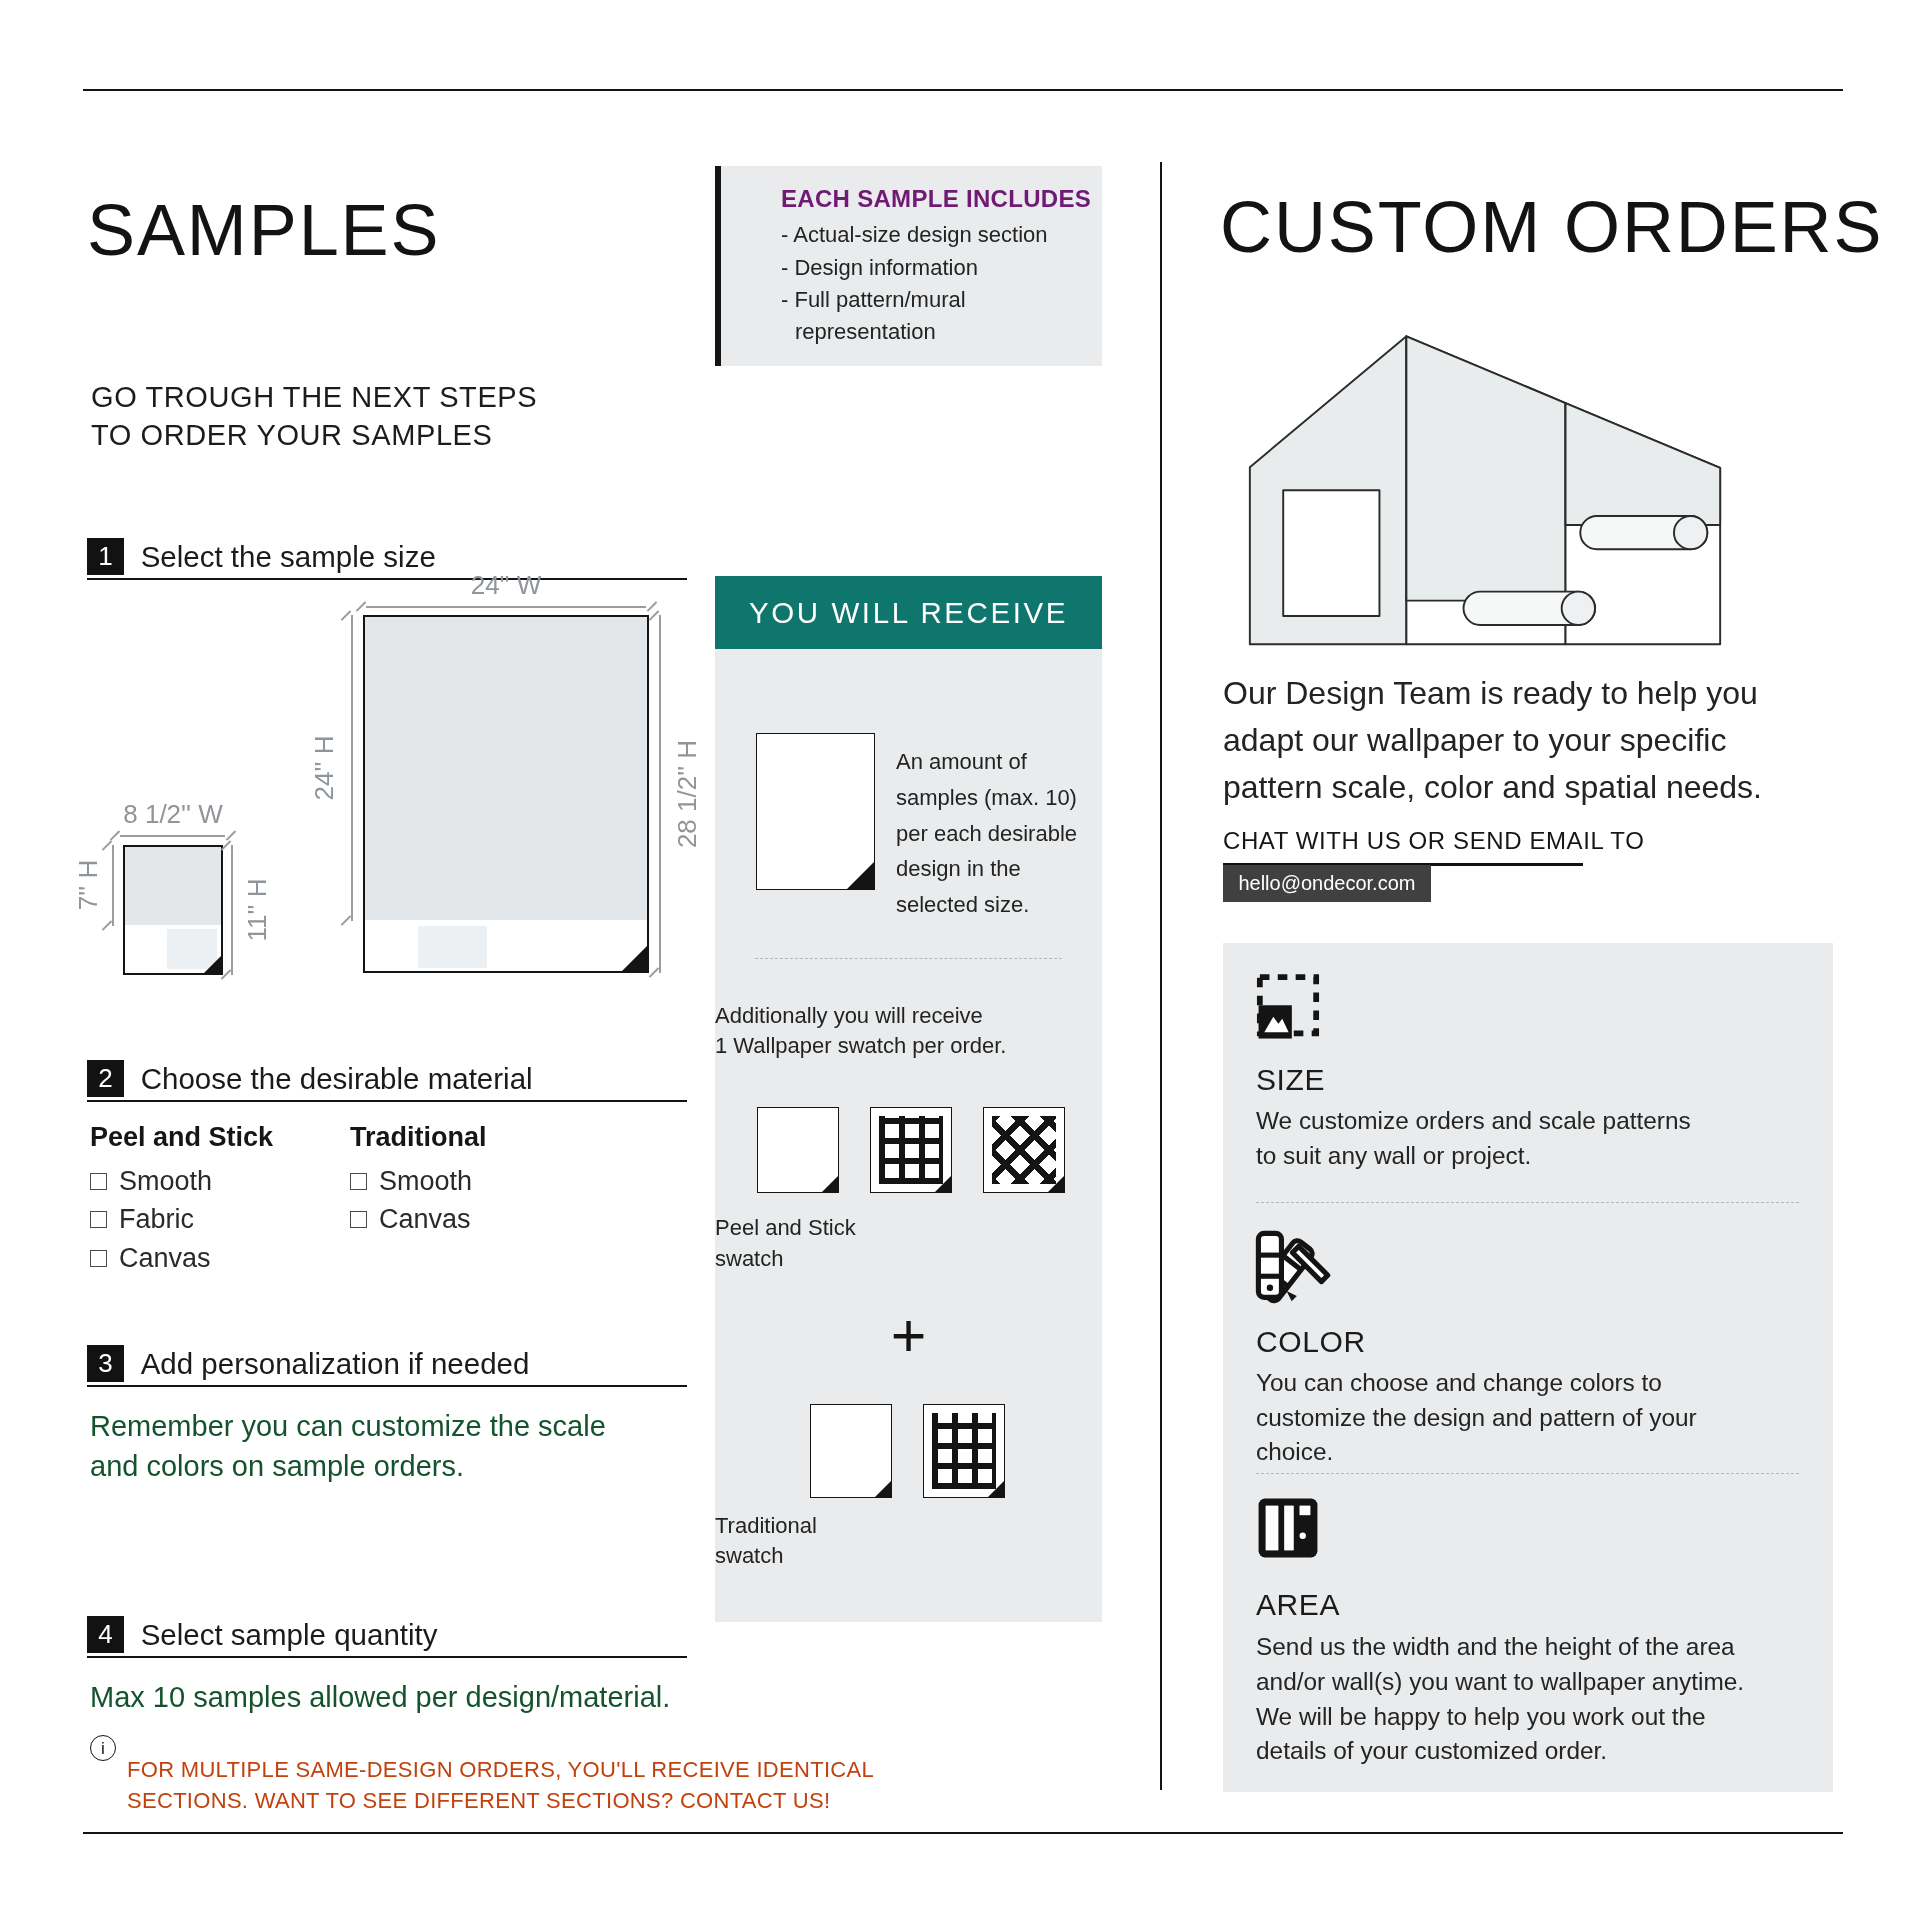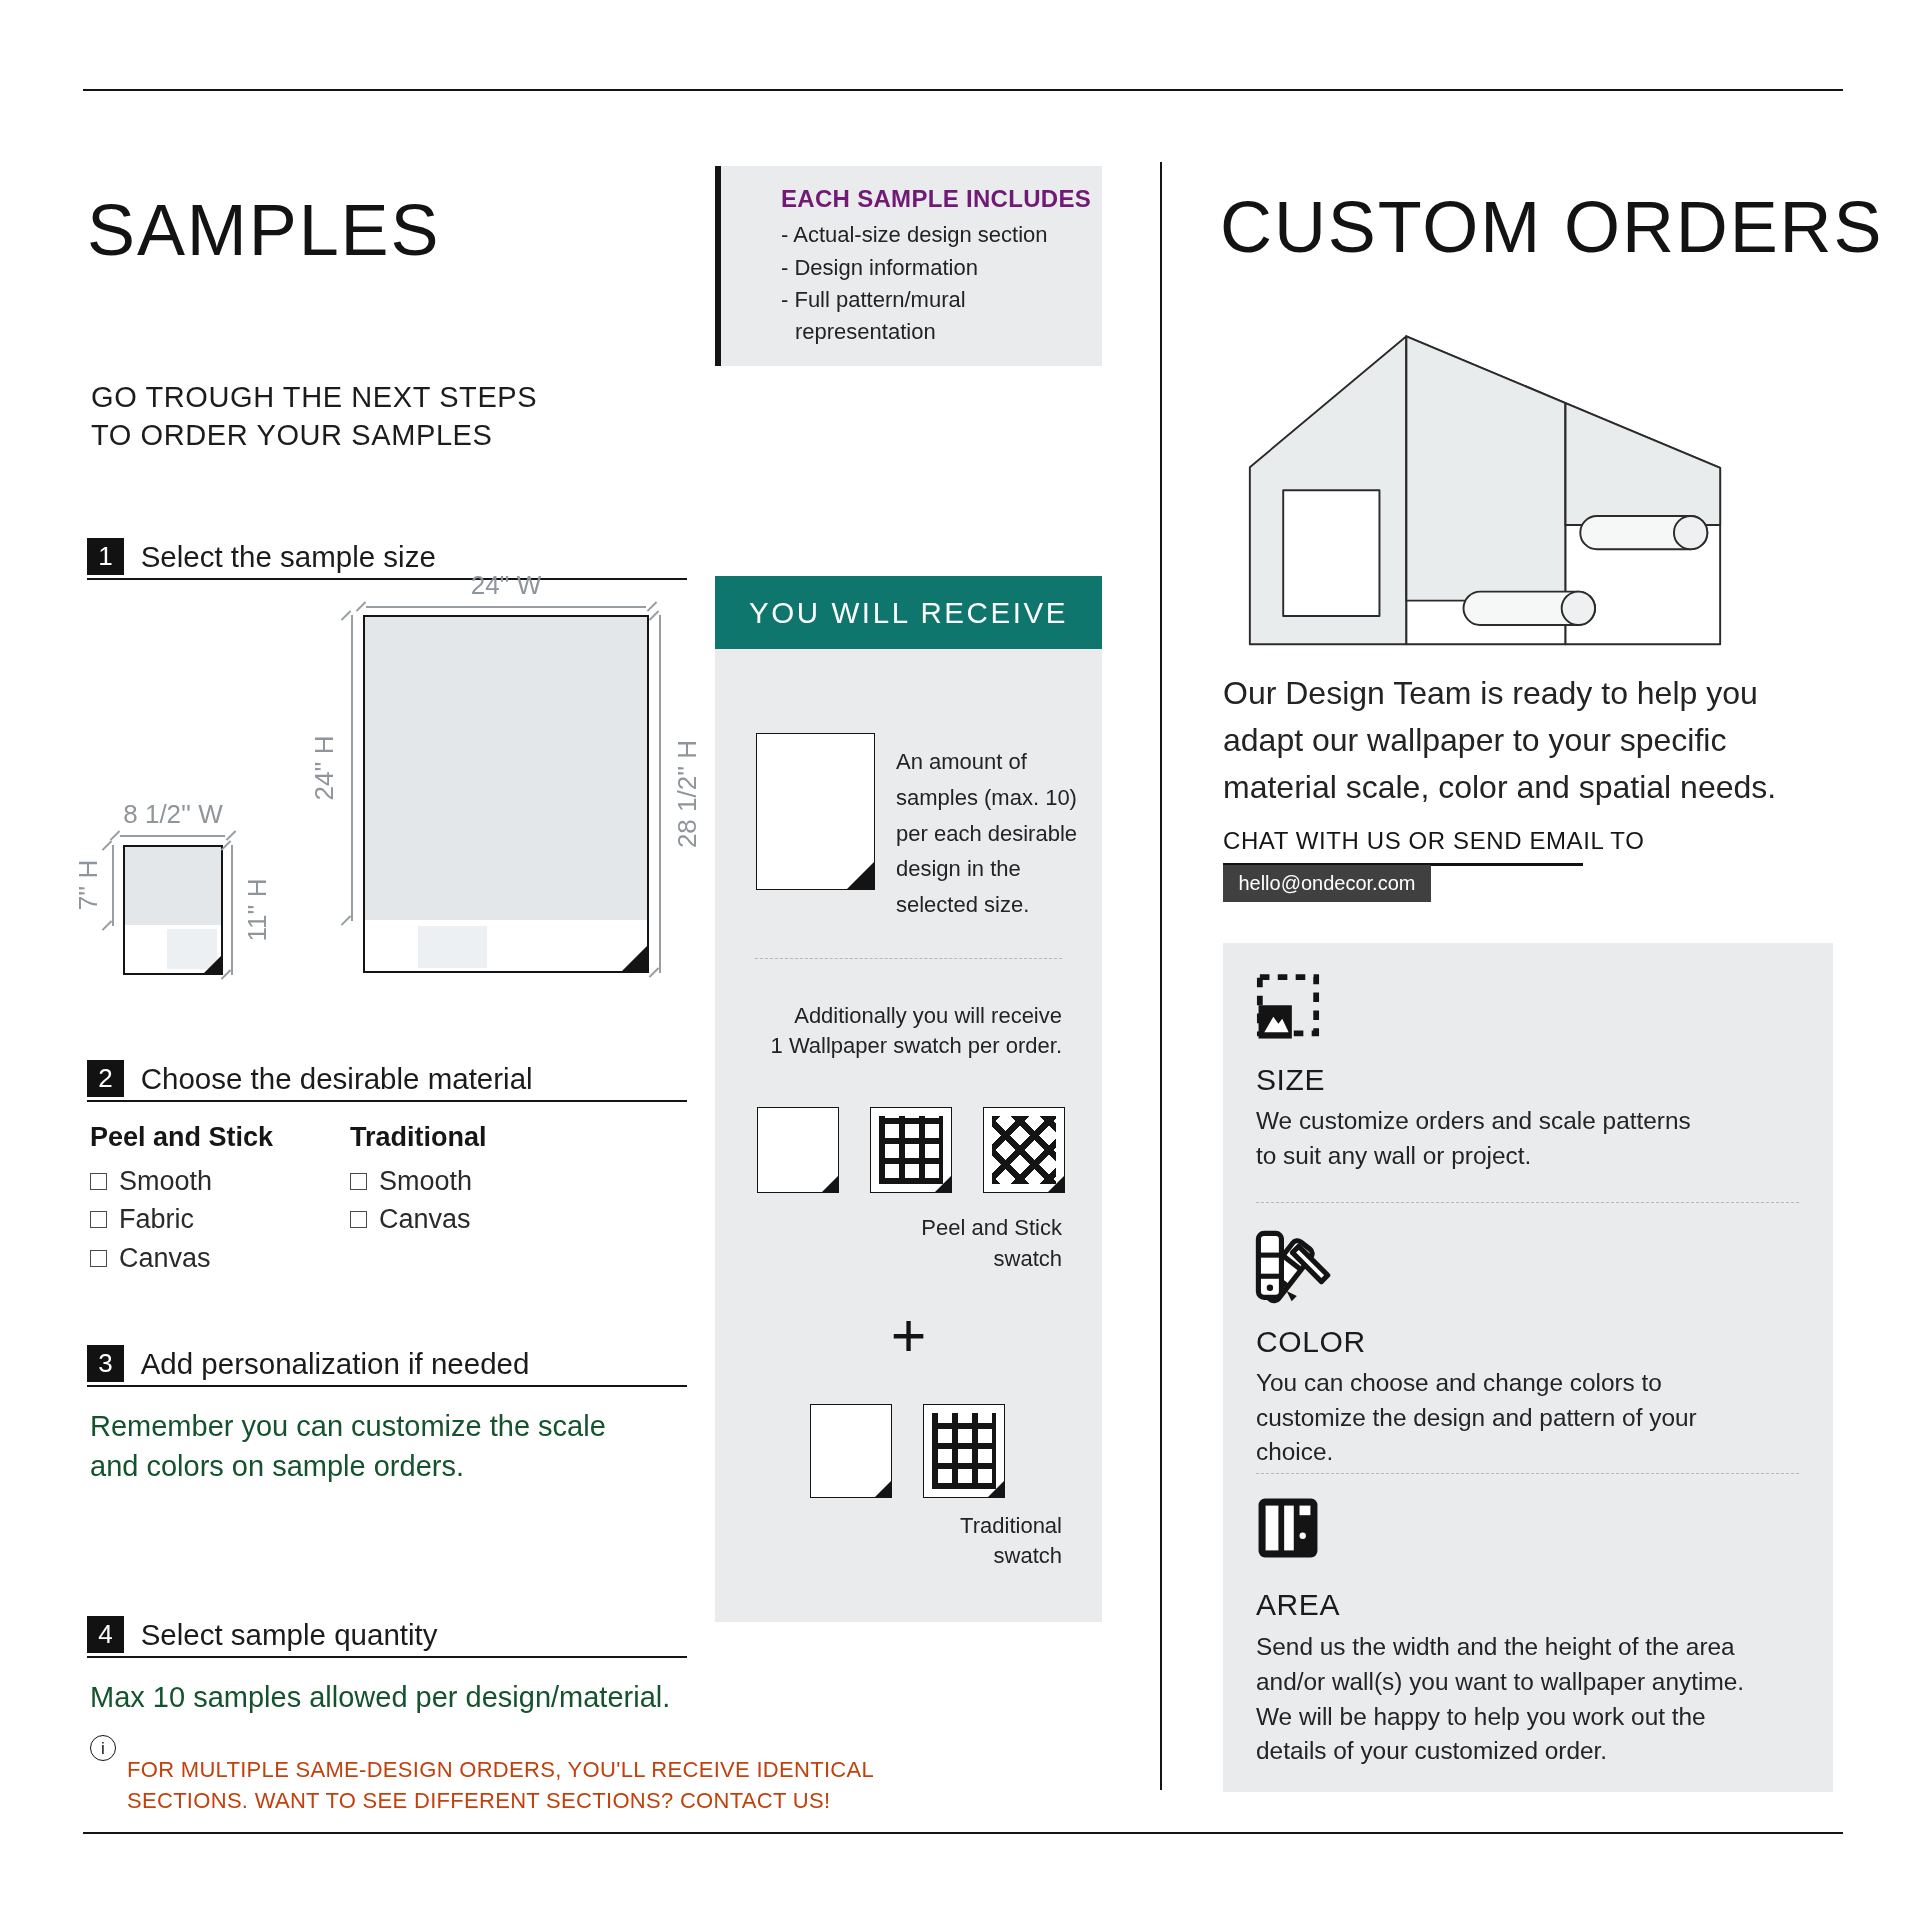--- a/index.html
+++ b/index.html
@@ -41,21 +41,21 @@
   .incbox{position:absolute;left:715px;top:166px;width:387px;height:200px;
     background:#e9ebec;border-left:6.4px solid #141414}
   .inc-h{position:absolute;left:60px;top:19px;font-size:24px;font-weight:700;
     letter-spacing:0.3px;color:#701a75;white-space:nowrap}
   .inc-line{position:absolute;left:60px;font-size:22px;color:#232323;white-space:nowrap}
 
   .banner{position:absolute;left:715px;top:576px;width:387px;height:73px;background:#0f766e;
     color:#fff;display:flex;align-items:center;justify-content:center;font-size:29.5px;letter-spacing:2.6px}
   .gpanel{position:absolute;background:#e9ebec}
   .ctext{position:absolute;font-size:22px;color:#232323;white-space:nowrap}
-  .cblock{position:absolute;left:715px;width:347px;text-align:right;font-size:22px;color:#232323}
+  .cblock{position:absolute;left:715px;width:347px;text-align:left;font-size:22px;color:#232323}
   .dashedline{position:absolute;border-top:1.3px dashed #b3b7ba}
 
   .swatch{position:absolute;background:#fff;border:1.9px solid #141414}
   .pattern{position:absolute;inset:8.3px}
   .grid{background-image:repeating-linear-gradient(0deg,#141414 0 5.8px,transparent 5.8px 20px),
         repeating-linear-gradient(90deg,#141414 0 5.8px,transparent 5.8px 20px)}
   .diag{background-image:repeating-linear-gradient(45deg,#141414 0 5.8px,transparent 5.8px 20.5px),
         repeating-linear-gradient(135deg,#141414 0 5.8px,transparent 5.8px 20.5px)}
   .plus{position:absolute;left:715px;top:1300px;width:387px;text-align:center;
     font-size:61px;font-weight:200;color:#141414}
@@ -242,21 +242,21 @@
       <rect x="521" y="288" width="198" height="52" rx="26" fill="#f6f7f7"></rect>
       <circle cx="693" cy="314" r="26" fill="#eef0f1"></circle>
       <rect x="339" y="406" width="205" height="52" rx="26" fill="#f6f7f7"></rect>
       <circle cx="518" cy="432" r="26" fill="#eef0f1"></circle>
       <rect x="58" y="248" width="150" height="196" fill="#ffffff"></rect>
     </g>
   </svg>
 
   <span class="intro" style="left:1223px;top:675px">Our Design Team is ready to help you</span>
   <span class="intro" style="left:1223px;top:722px">adapt our wallpaper to your specific</span>
-  <span class="intro" style="left:1223px;top:769px">material scale, color and spatial needs.</span>
+  <span class="intro" style="left:1223px;top:769px">pattern scale, color and spatial needs.</span>
 
   <span class="chat" style="left:1223px;top:827px">CHAT WITH US OR SEND EMAIL TO</span>
   <div class="chat-underline"></div>
   <span class="email">hello@ondecor.com</span>
 
   <div class="gpanel" style="left:1223px;top:943px;width:610px;height:849px"></div>
 
   <svg style="position:absolute;left:1256px;top:973px" width="64" height="69" viewBox="0 0 100 107">
     <rect x="6" y="6" width="88" height="88" fill="none" stroke="#141414" stroke-width="9" stroke-dasharray="15 13"></rect>
     <rect x="4" y="50" width="52" height="52" fill="#141414"></rect>

